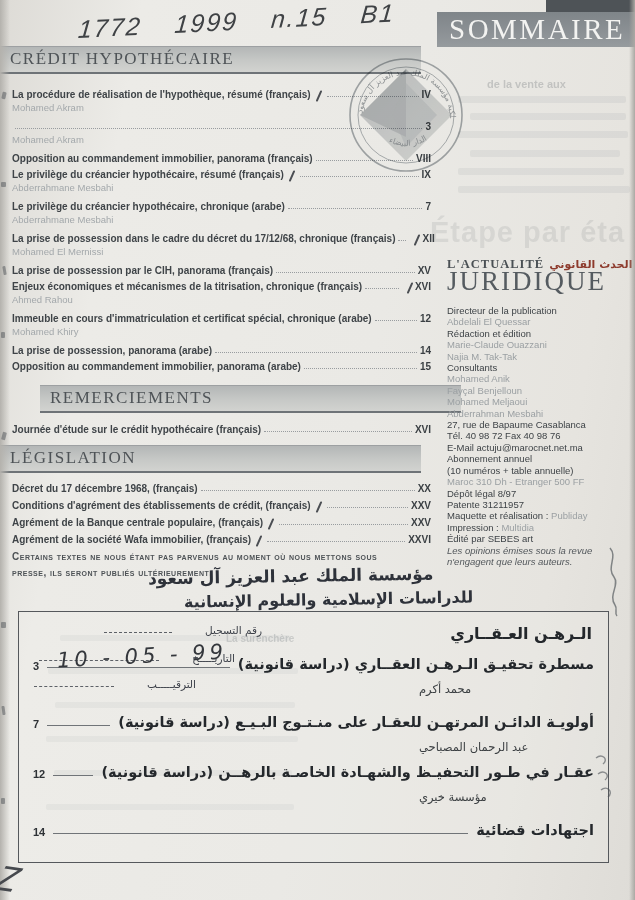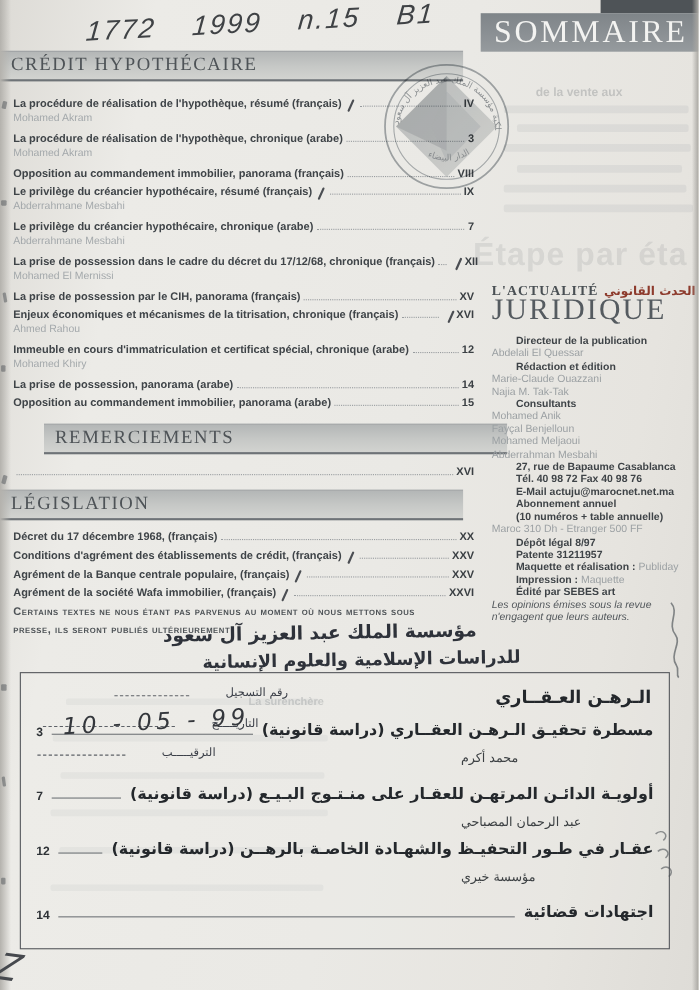--- a/index.html
+++ b/index.html
@@ -66,21 +66,21 @@
   
   .logo{position:absolute;left:447px;top:257px;z-index:2;}
   .logo-top{display:flex;align-items:baseline;gap:5px;}
   .logo-actualite{font-family:"Liberation Serif",serif;font-size:12.5px;letter-spacing:1px;
     color:#4a5054;font-weight:bold;}
   .logo-arabic{font-family:"DejaVu Sans",sans-serif;font-size:11px;font-weight:bold;
     color:#8d3a2c;direction:rtl;}
   .logo-main{font-family:"Liberation Serif",serif;font-size:27px;letter-spacing:2px;
     color:#555b60;margin-top:-6px;}
   .mast{position:absolute;left:447px;top:305px;width:186px;z-index:2;font-size:9.5px;line-height:11.4px;}
-  .mast .b{font-weight:bold;color:#3e4347;margin-left:22px;}
+  .mast .b{font-weight:normal;color:#3e4347;}
   .mast .g{color:#9ba0a3;}
   .mast .i{font-style:italic;color:#53585c;}
   
   .ghost{position:absolute;color:#62686d;font-weight:bold;z-index:1;white-space:nowrap;}
   .bleed-bar{position:absolute;background:#7a8085;opacity:.10;border-radius:2px;z-index:1;}
   .corner-z{position:absolute;left:-4px;top:858px;z-index:6;font-size:36px;color:#46494e;
     font-style:italic;transform:rotate(8deg) skewX(-12deg);}
   .squiggle{position:absolute;z-index:6;}
 </style>
 </head>
@@ -133,21 +133,20 @@
 
   <div class="toc" style="top:84px;">
     <div class="toc-row">
       <span class="t">La procédure de réalisation de l'hypothèque, résumé (français)</span>
       <span class="chk"></span>
       <span class="leader"></span>
       <span class="pg">IV</span>
     </div>
     <div class="author">Mohamed Akram</div>
     <div class="toc-row">
-      <span class="t">La procédure de réalisation de l'hypothèque, chronique  (arabe)</span>
       <span class="leader"></span>
       <span class="pg">3</span>
     </div>
     <div class="author">Mohamed Akram</div>
     <div class="toc-row">
       <span class="t">Opposition au commandement immobilier, panorama (français)</span>
       <span class="leader"></span>
       <span class="pg">VIII</span>
     </div>
     <div class="toc-row">
@@ -198,20 +197,21 @@
       <span class="leader"></span>
       <span class="pg">15</span>
     </div>
   </div>
 
   <div class="bar" style="top:385px;margin-left:40px;">
     <span class="bar-label">REMERCIEMENTS</span>
   </div>
   <div class="toc" style="top:419px;">
     <div class="toc-row">
+      <span class="t">Journée d'étude sur le crédit hypothécaire (français)</span>
       <span class="leader"></span>
       <span class="pg">XVI</span>
     </div>
   </div>
 
   <div class="bar" style="top:445px;">
     <span class="bar-label">LÉGISLATION</span>
   </div>
   <div class="toc" style="top:477px;">
     <div class="toc-row" style="height:17px;">
@@ -337,21 +337,21 @@
     <div class="b">(10 numéros + table annuelle)</div>
     <div class="g">Maroc 310 Dh - Etranger 500 FF</div>
     <div class="b">Dépôt légal 8/97</div>
     <div class="b">Patente 31211957</div>
     <div>
       <span class="b">Maquette et réalisation :</span>
       <span class="g">Publiday</span>
     </div>
     <div>
       <span class="b">Impression :</span>
-      <span class="g">Maquette</span>
+      <span class="g">Multidia</span>
     </div>
     <div class="b">Édité par SEBES art</div>
     <div class="i">Les opinions émises sous la revue</div>
     <div class="i">n'engagent que leurs auteurs.</div>
   </div>
 
   <svg class="squiggle" style="left:602px;top:545px;" width="30" height="72" viewBox="0 0 30 72">
     <path d="M8 3 C 16 12, 4 22, 12 32 C 18 40, 6 50, 13 60 C 16 64, 12 68, 15 71" stroke="#4c5156" stroke-width="1.5" fill="none" opacity=".65"></path>
   </svg>
   <svg class="squiggle" style="left:592px;top:752px;" width="34" height="52" viewBox="0 0 34 52">

